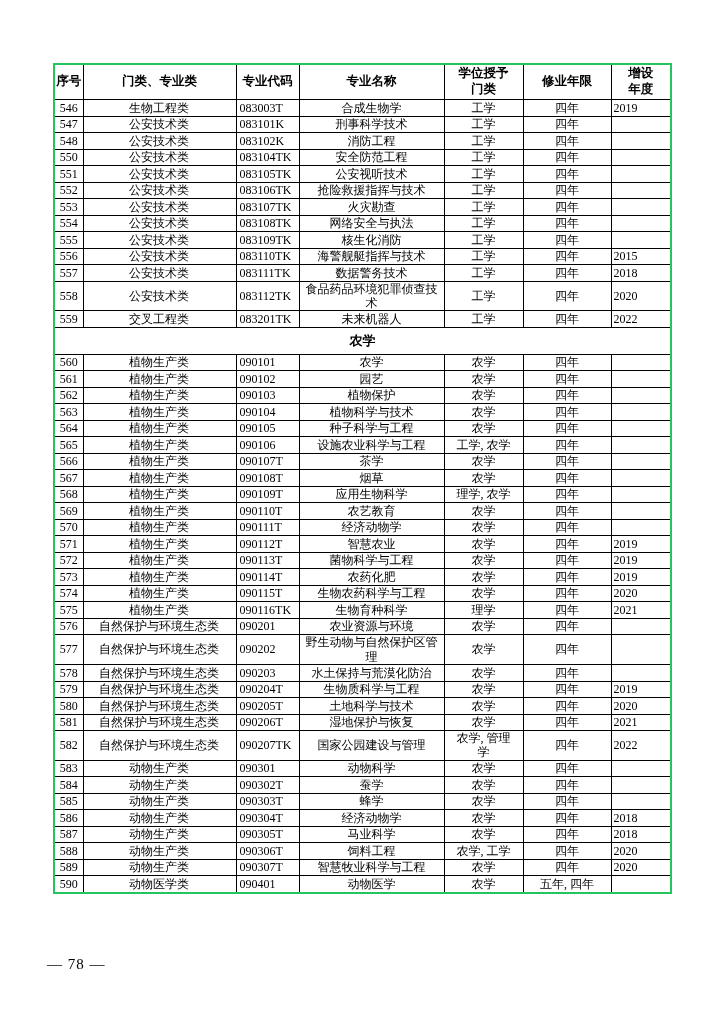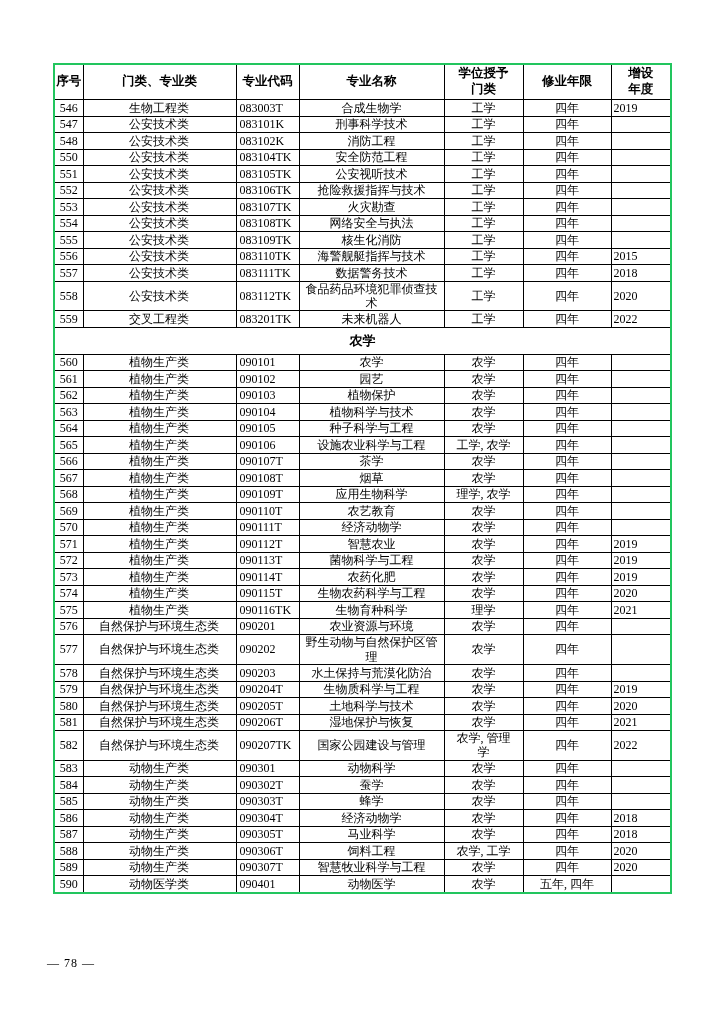--- a/index.html
+++ b/index.html
@@ -56,21 +56,21 @@
   td.section-cell {
     text-align: center;
     font-weight: bold;
     font-size: 13px;
     height: 26px;
   }
   .page-footer {
     position: absolute;
     left: 47px;
     top: 956px;
-    font-size: 12px;
+    font-size: 15px;
     letter-spacing: 1px;
   }
 </style>
 </head>
 <body>
 
 <table class="catalog">
   <colgroup>
     <col style="width:29px">
     <col style="width:153px">

